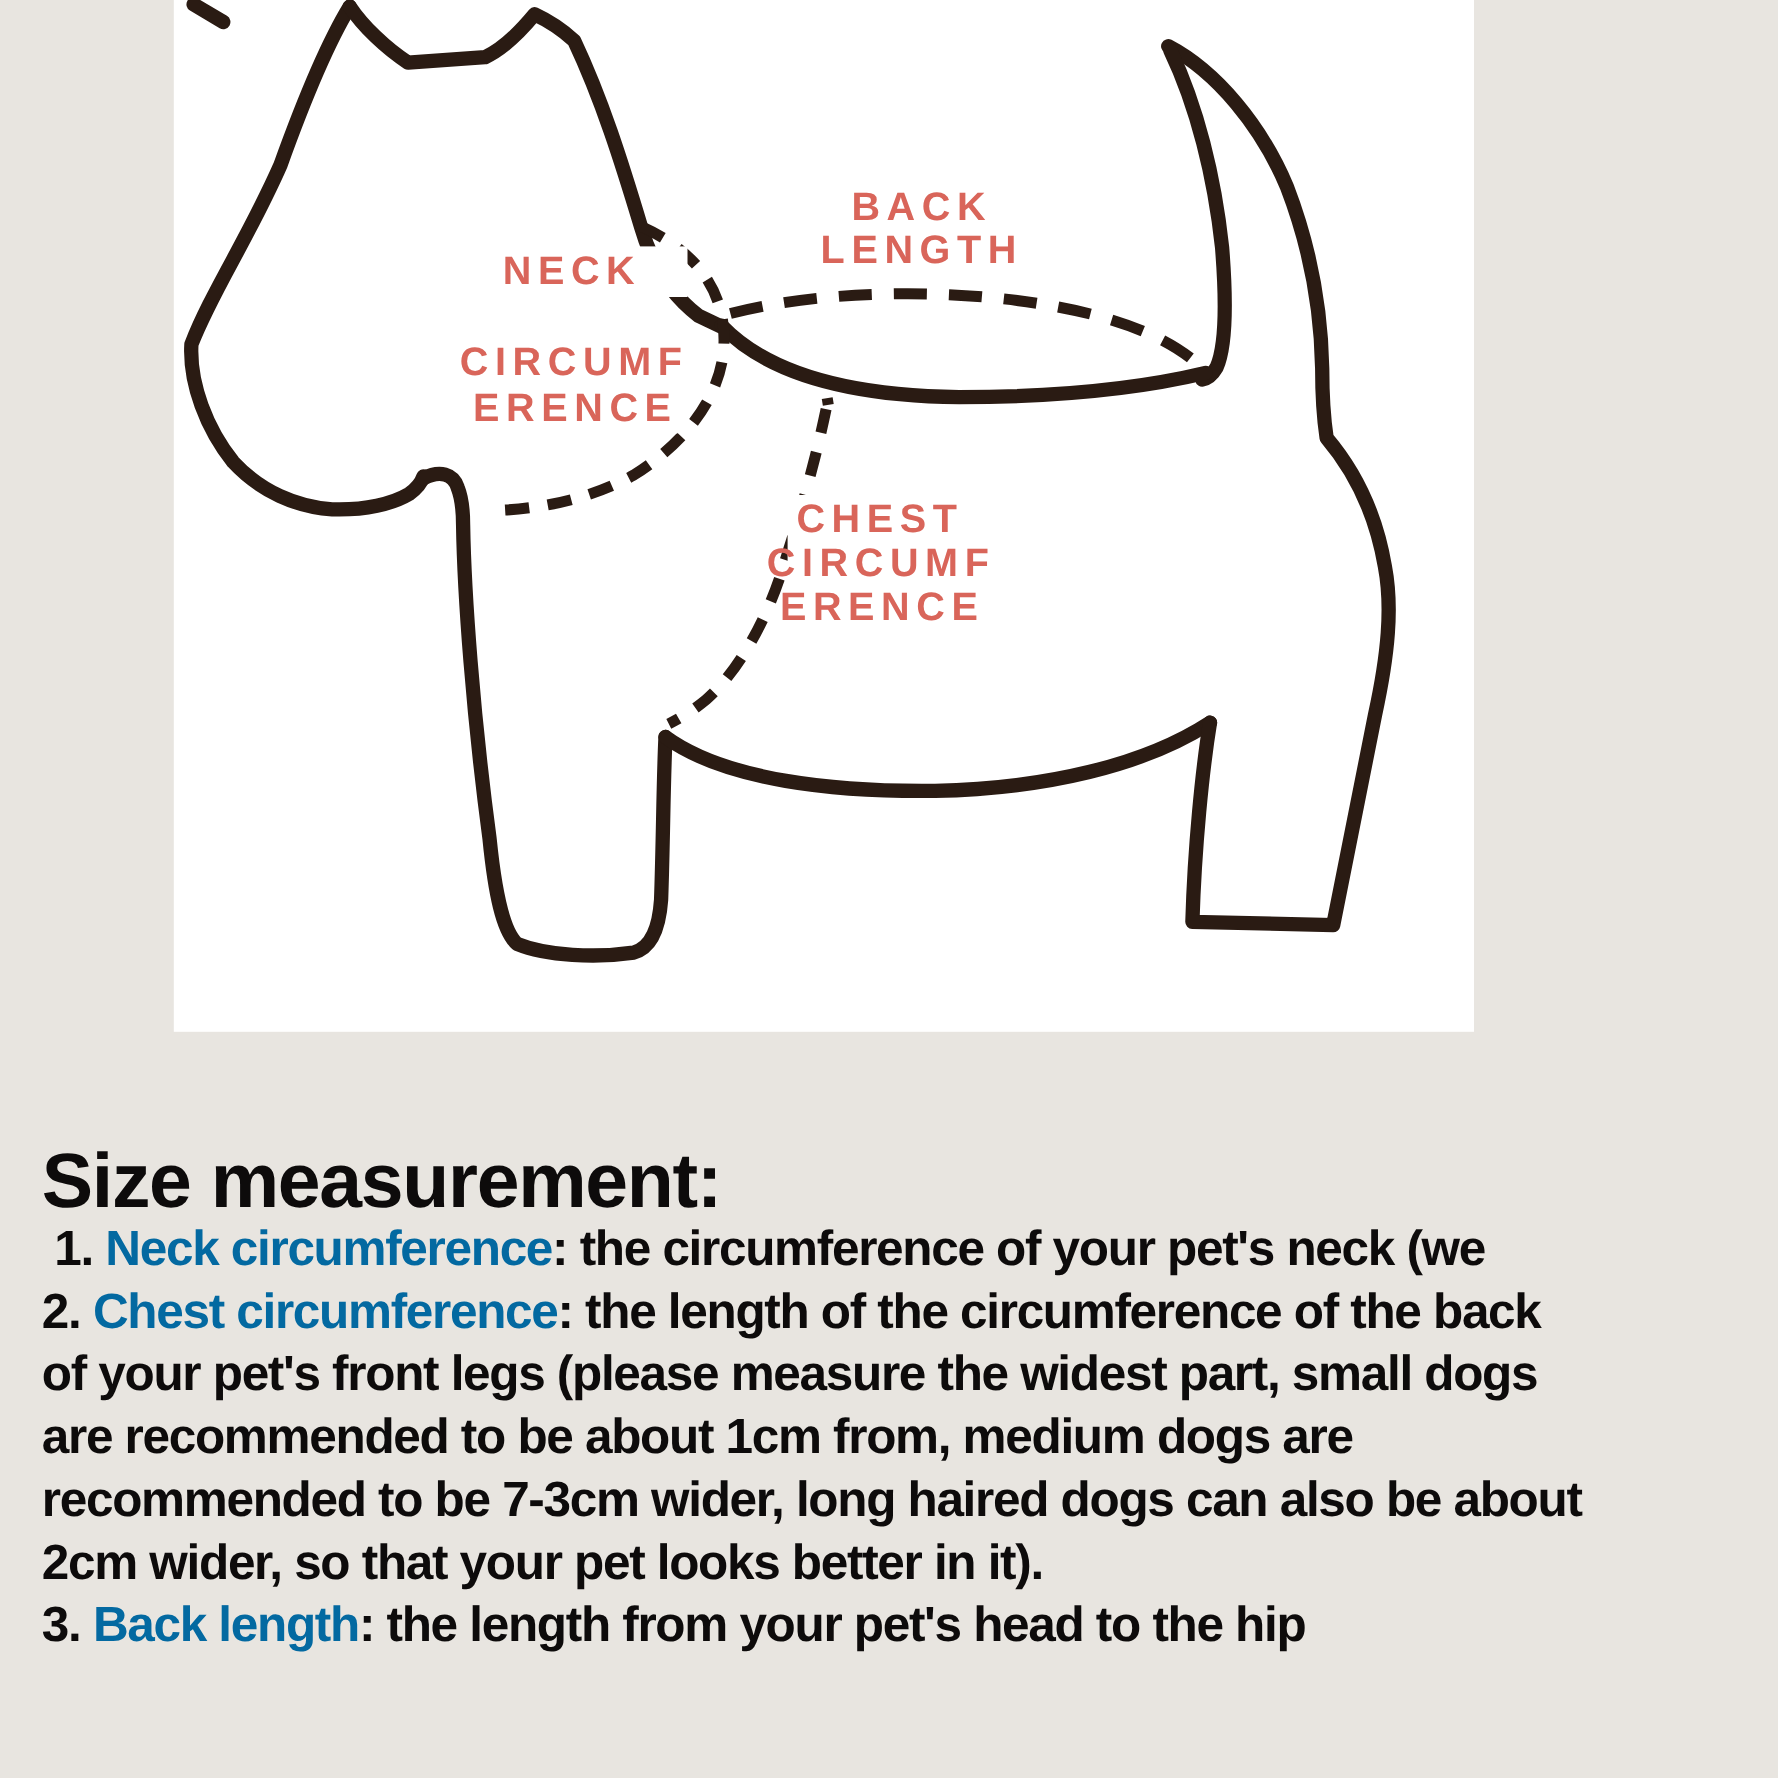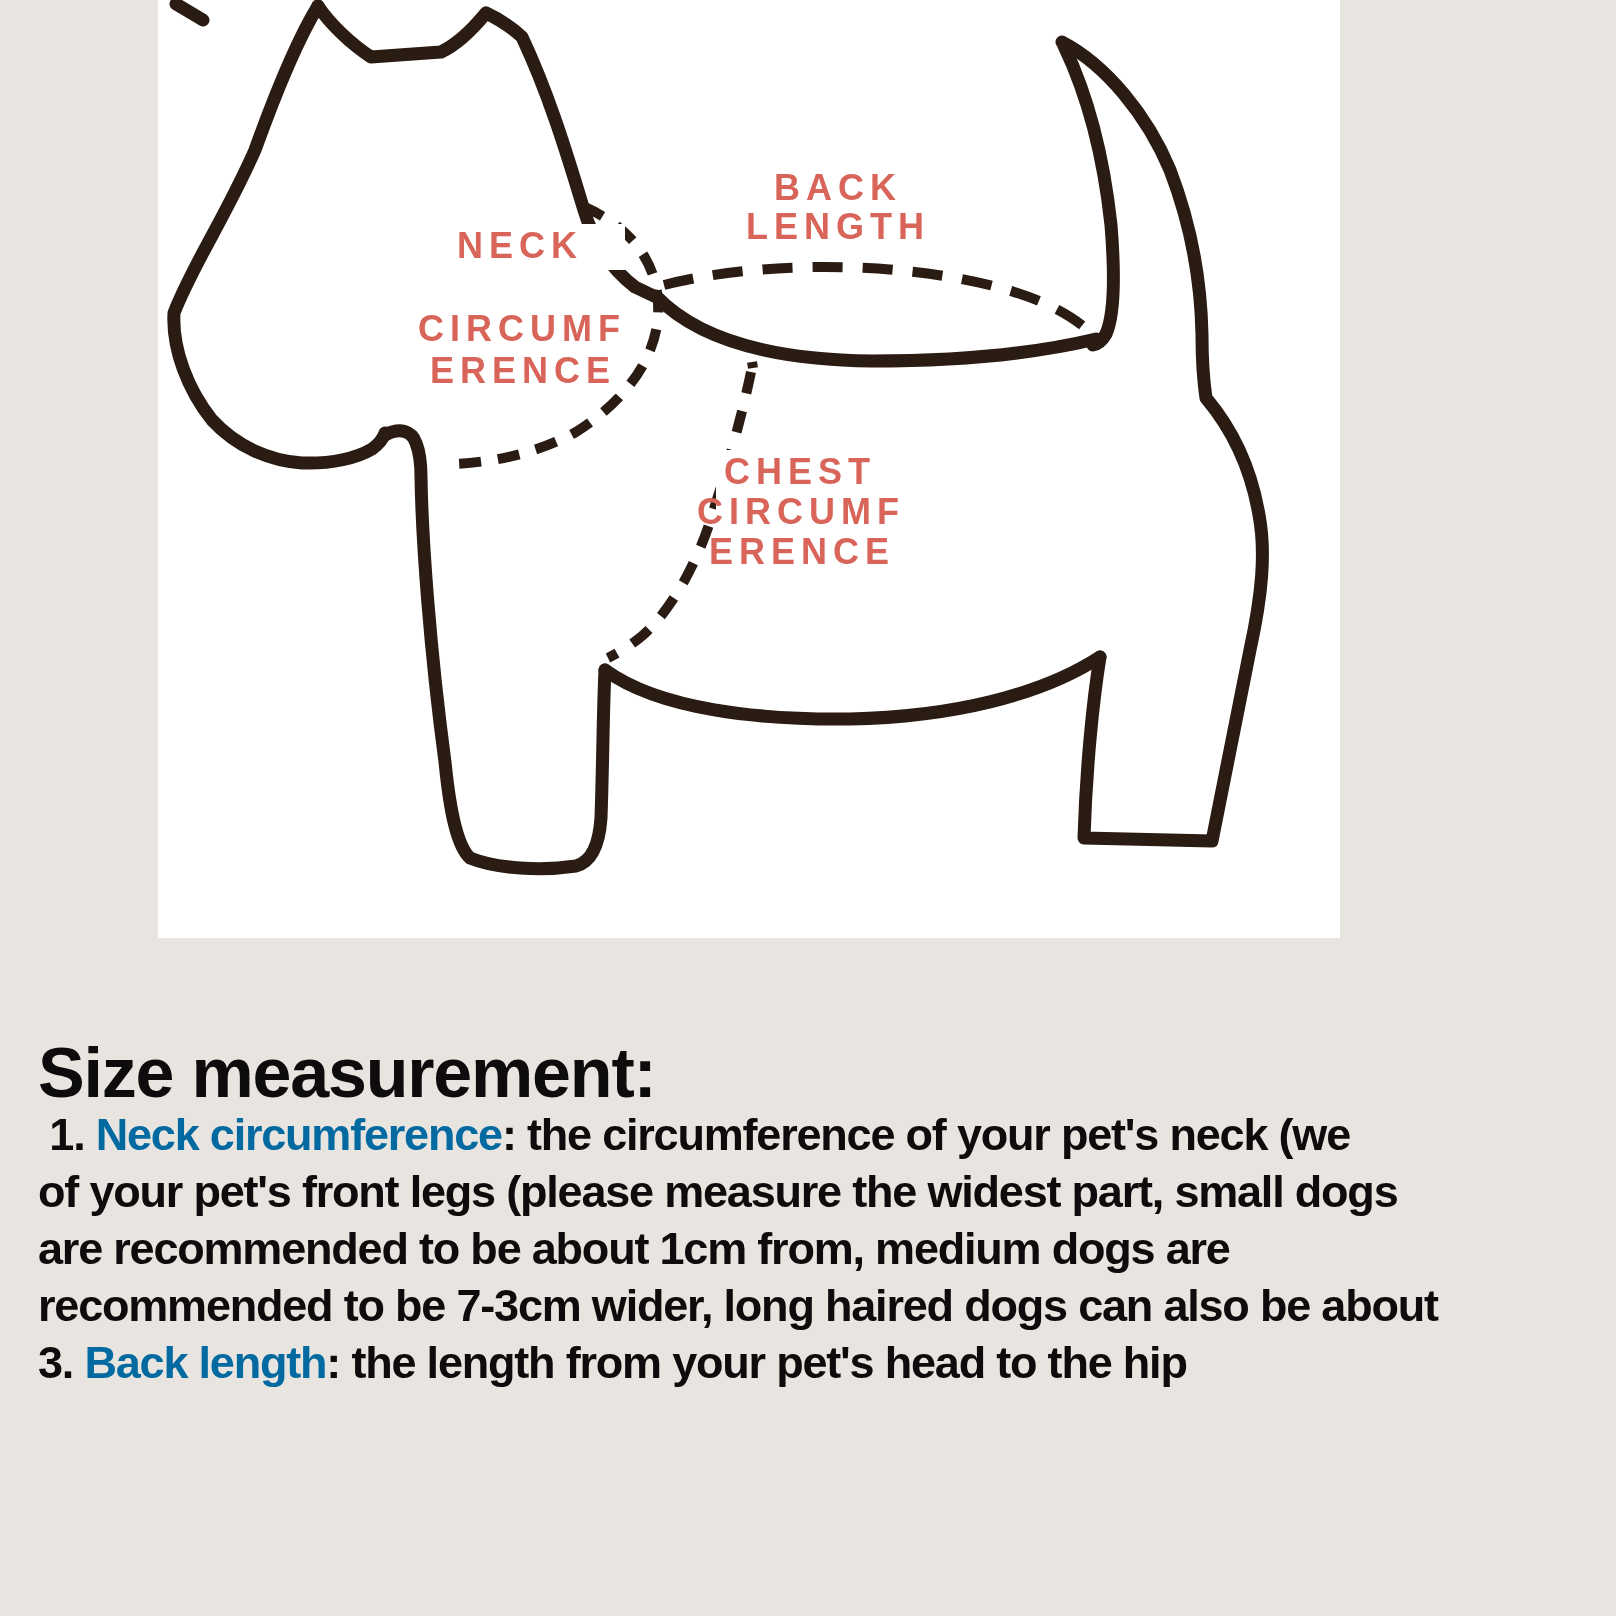--- a/index.html
+++ b/index.html
@@ -66,17 +66,19 @@
 
     <text class="diag-label" x="800" y="484">CHEST</text>
     <text class="diag-label" x="801" y="524">CIRCUMF</text>
     <text class="diag-label" x="802" y="564">ERENCE</text>
   </svg>
 </div>
 
 <div class="instructions" id="instructions">
     <div class="line title"><span>Size measurement:</span></div>
     <div class="line"><span> 1. </span><span class="hl">Neck circumference</span><span>: the circumference of your pet's neck (we</span></div>
+    <div class="line"><span>2. </span><span class="hl">Chest circumference</span><span>: the length of the circumference of the back</span></div>
     <div class="line"><span>of your pet's front legs (please measure the widest part, small dogs</span></div>
     <div class="line"><span>are recommended to be about 1cm from, medium dogs are</span></div>
     <div class="line"><span>recommended to be 7-3cm wider, long haired dogs can also be about</span></div>
+    <div class="line"><span>2cm wider, so that your pet looks better in it).</span></div>
     <div class="line"><span>3. </span><span class="hl">Back length</span><span>: the length from your pet's head to the hip</span></div>
   </div>
 
 </body></html>

